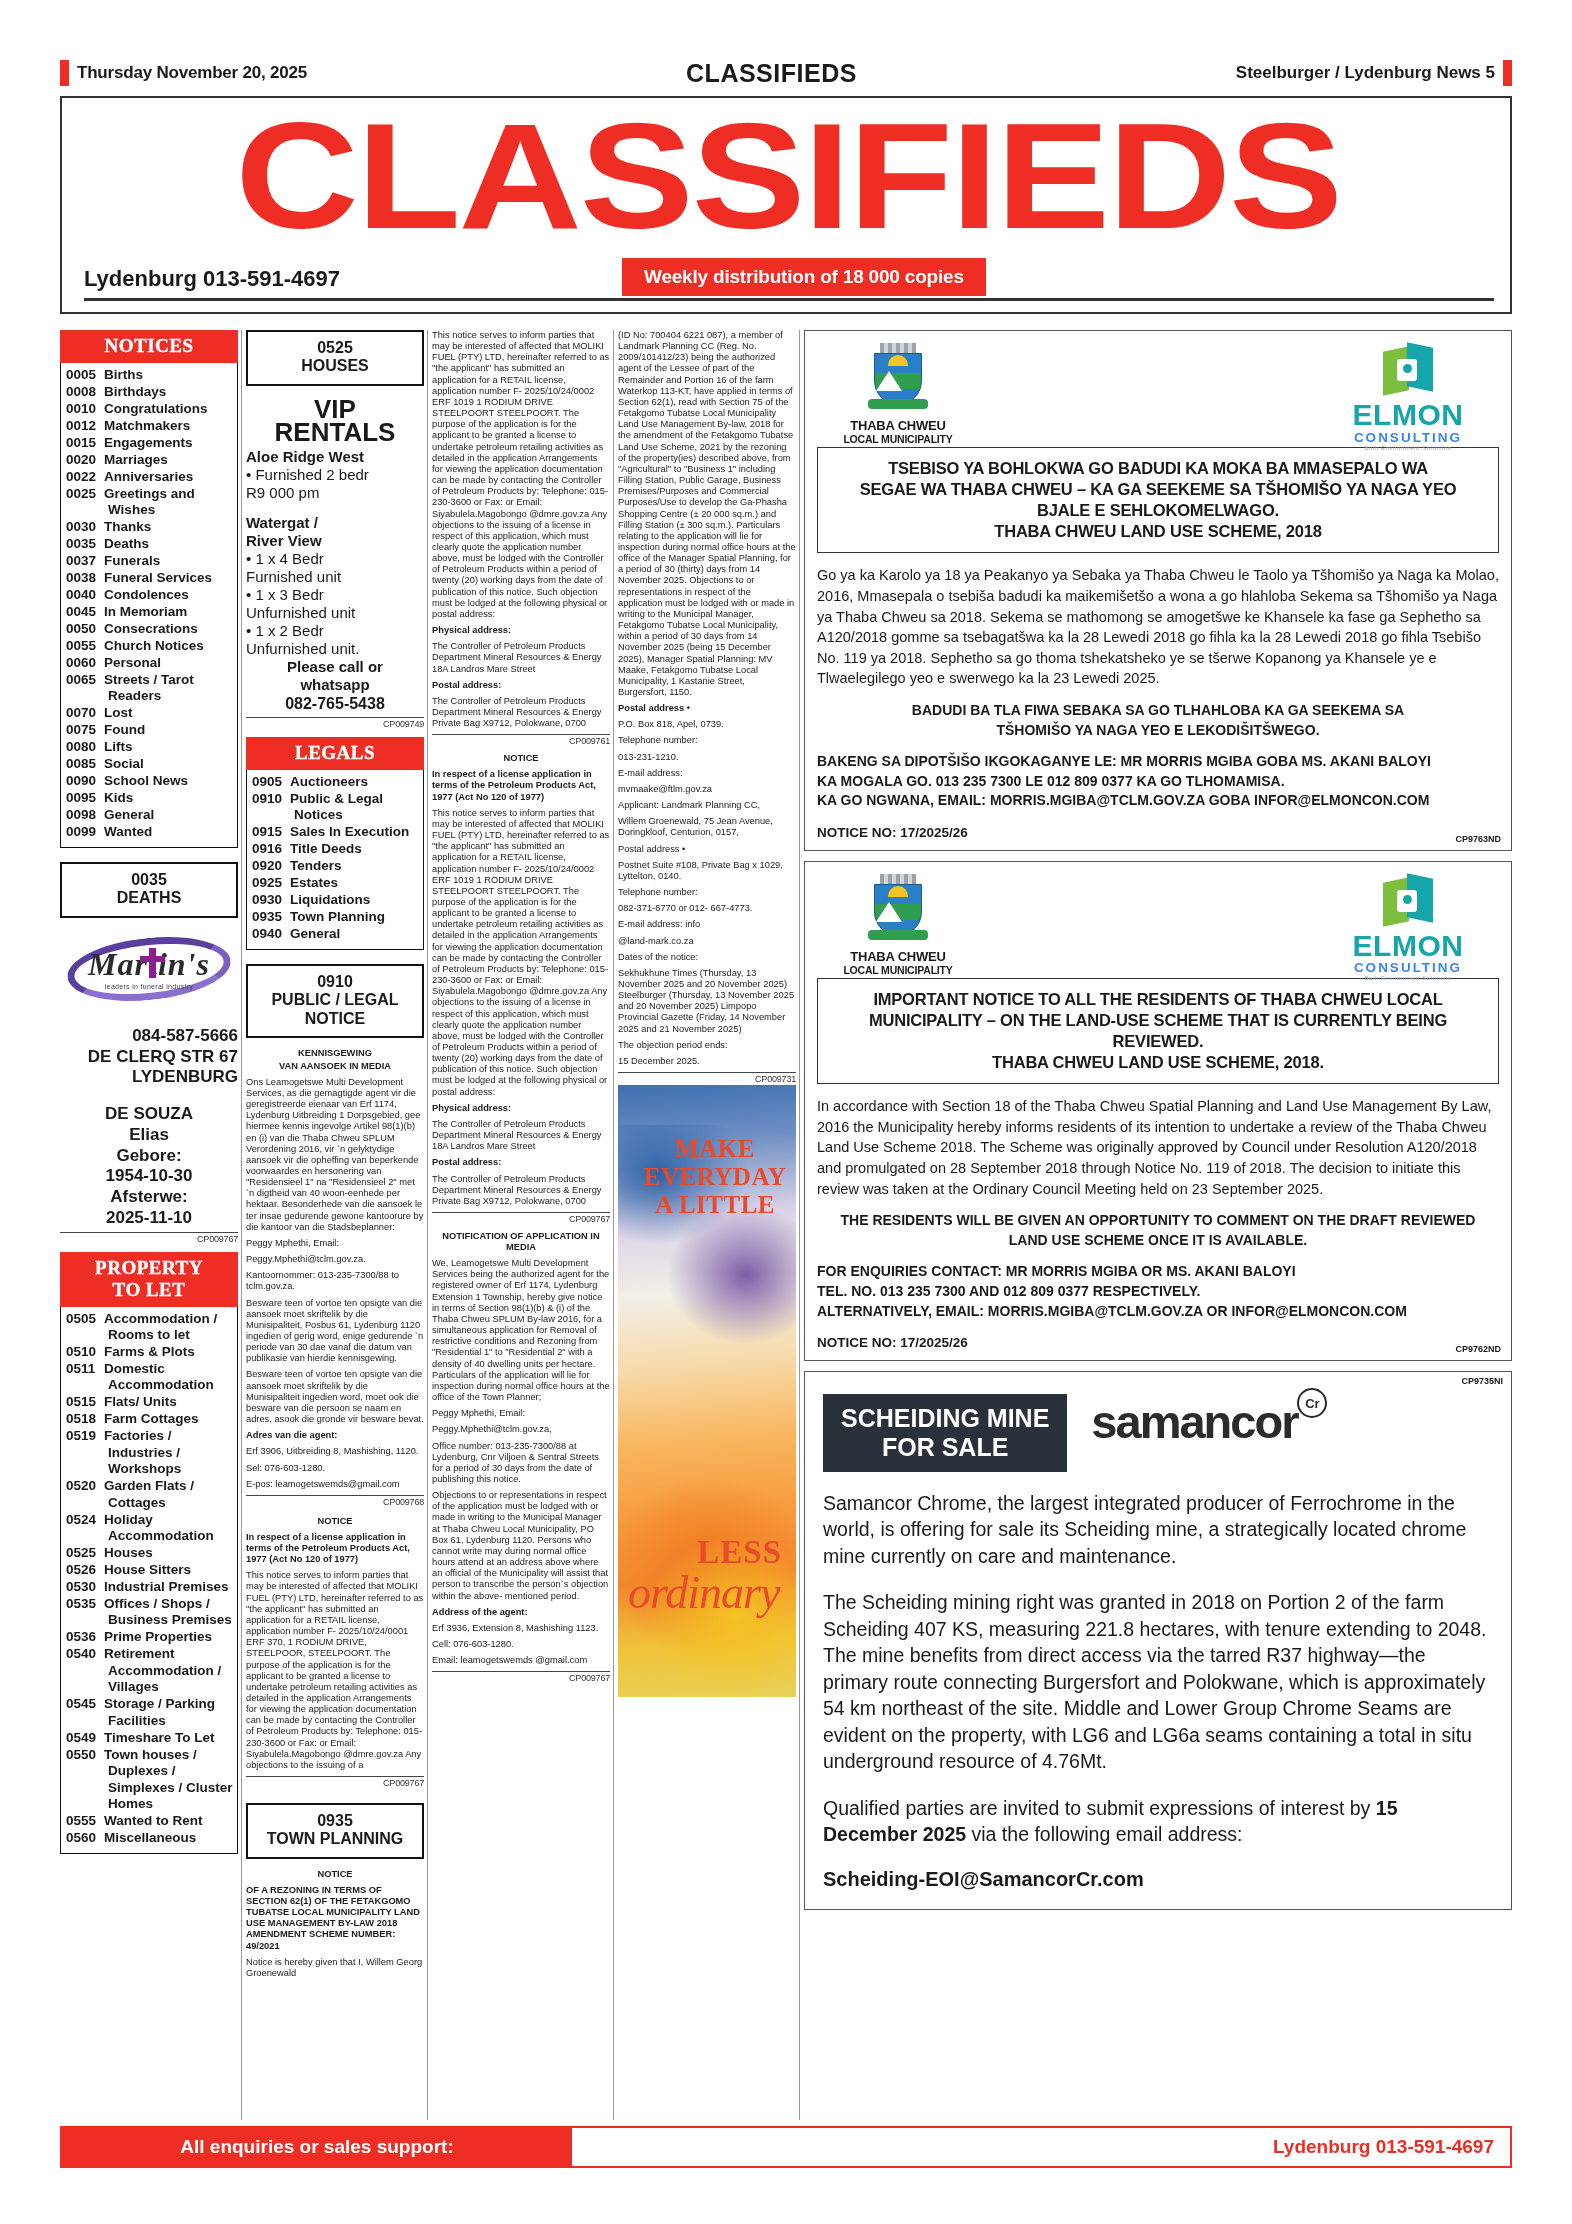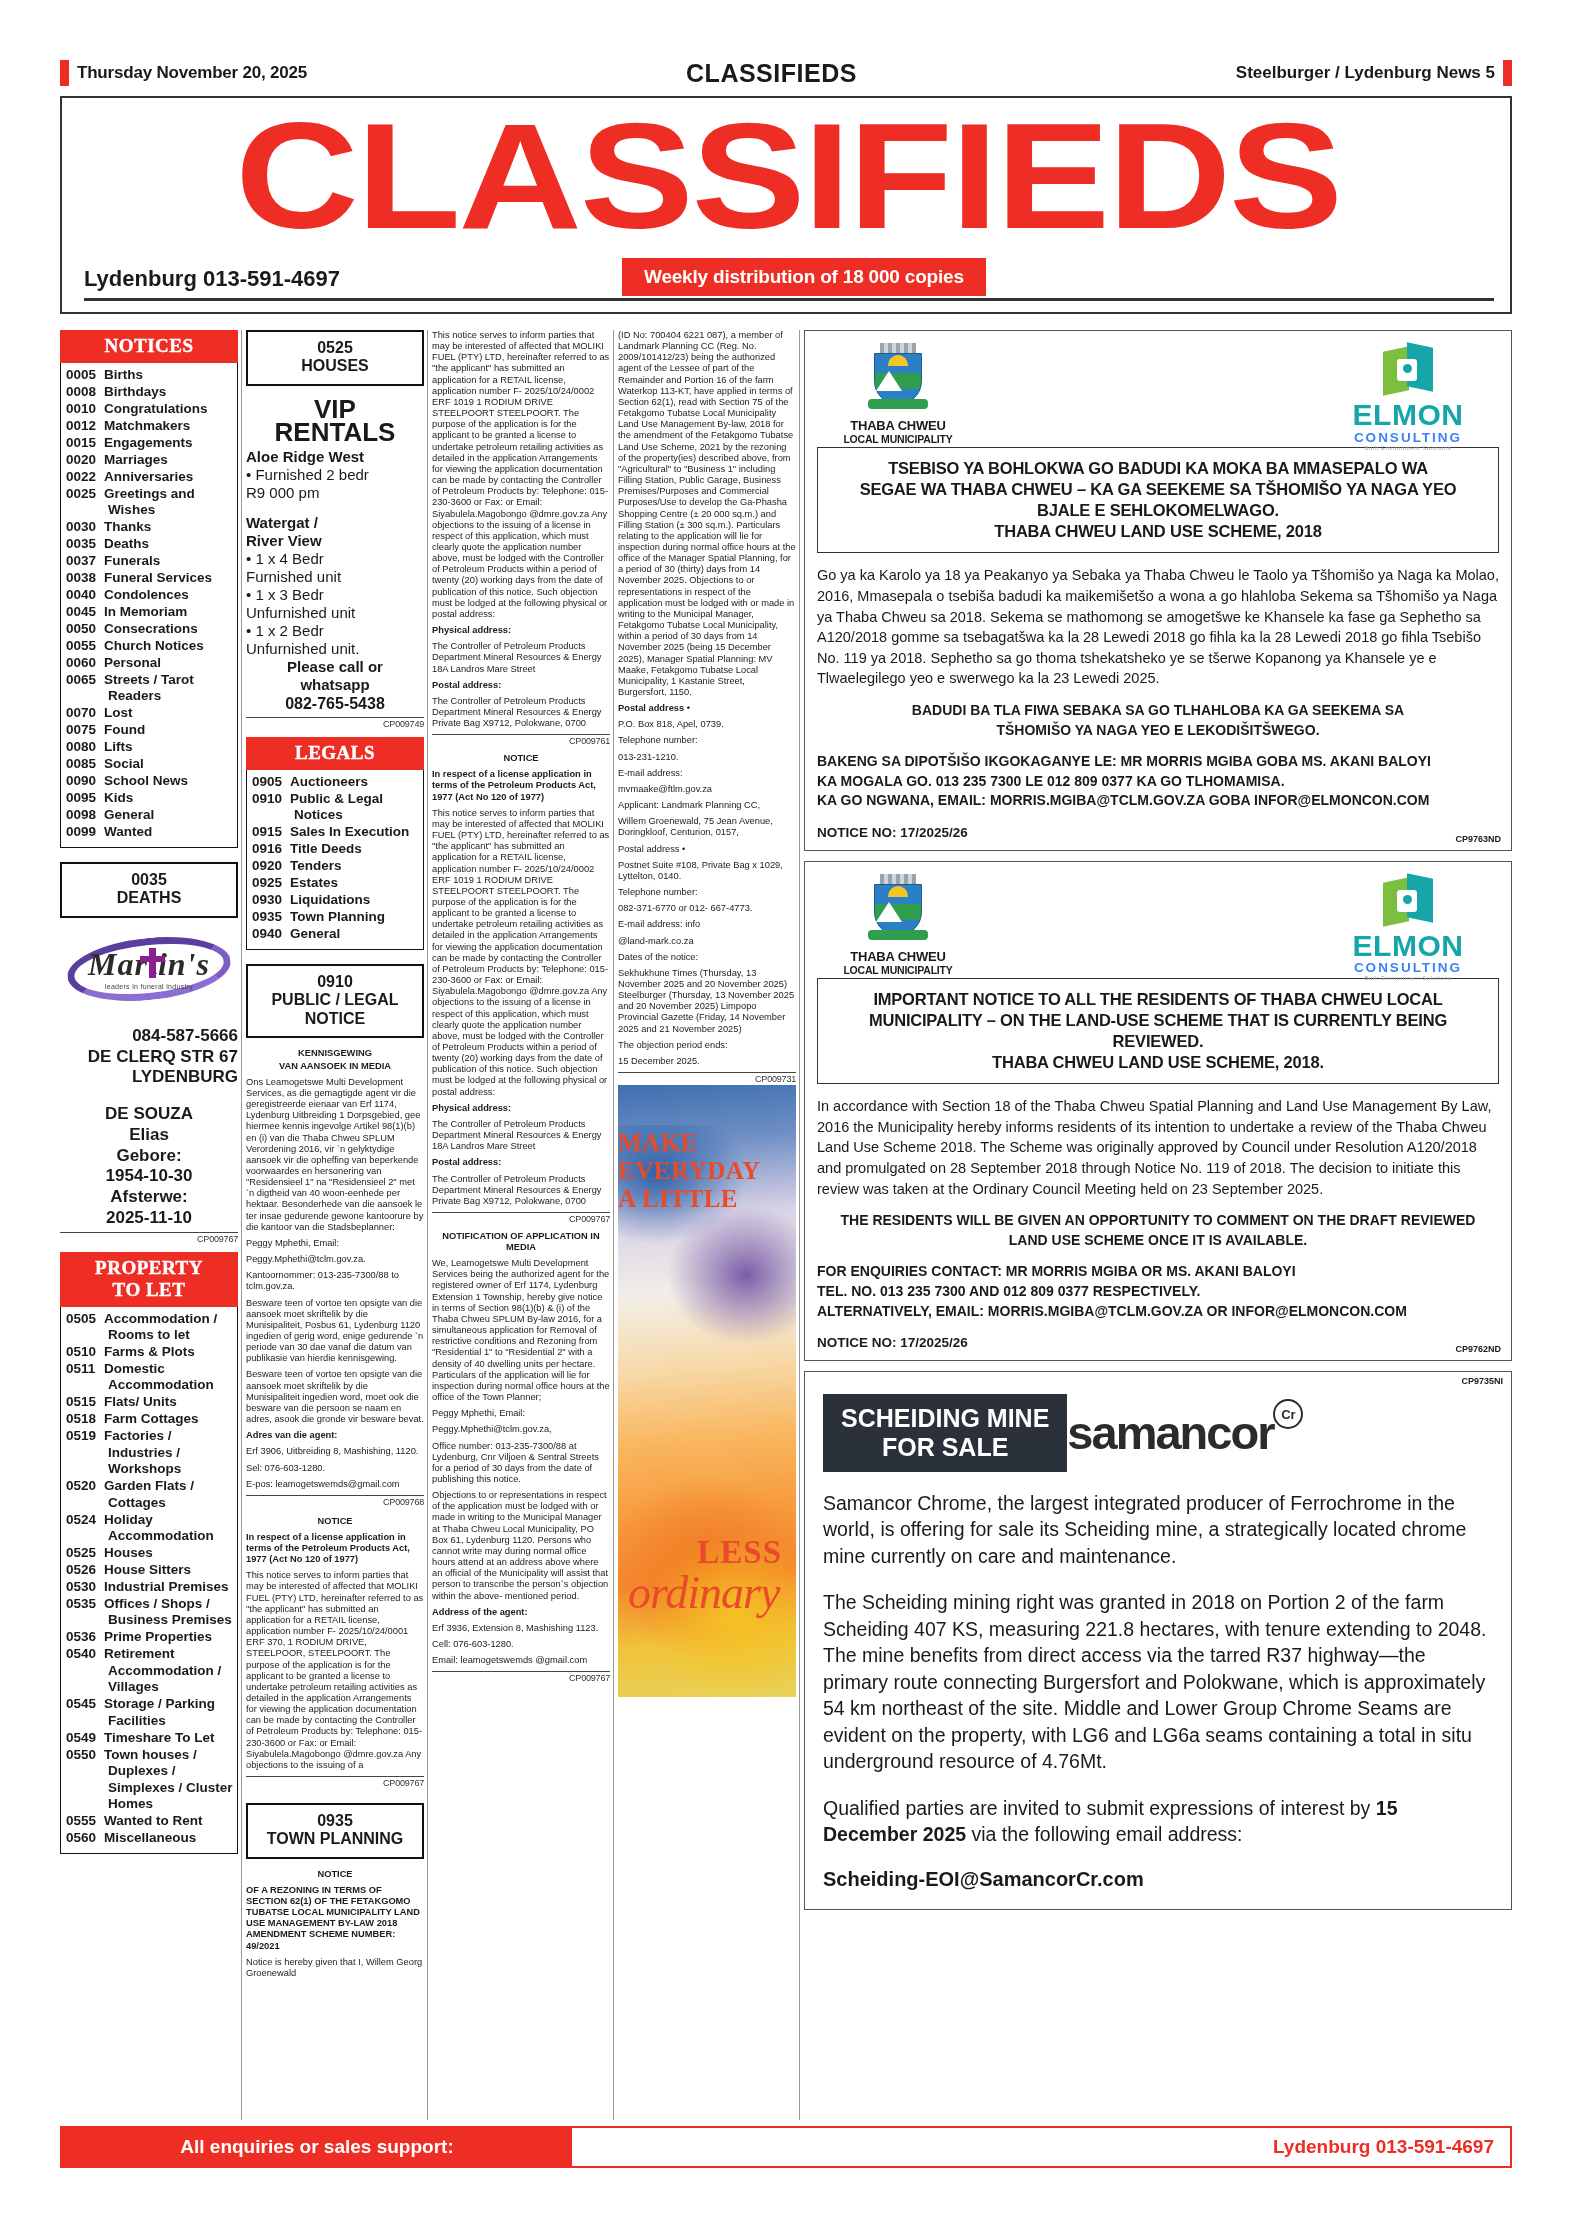--- a/index.html
+++ b/index.html
@@ -129,21 +129,21 @@
   .title-box div { font-size:16.5px; font-weight:bold; line-height:1.28; letter-spacing:-0.2px; }
 
   .rbody { font-size:14.5px; line-height:1.42; margin-bottom:10px; }
   .rbold-ctr { font-size:14px; font-weight:bold; text-align:center; line-height:1.4; margin:12px 0; }
   .rbold-left { font-size:14px; font-weight:bold; text-align:left; line-height:1.4; margin:10px 0 4px; }
   .notice-no { font-size:13.5px; font-weight:bold; margin-top:14px; }
   .cp-right { position:absolute; right:10px; bottom:6px; font-size:9px; font-weight:bold; }
   .cp-topright { position:absolute; right:8px; top:4px; font-size:9px; font-weight:bold; }
 
   
-  .sam-head { display:flex; align-items:center; margin:8px 0 18px; }
+  .sam-head { display:flex; gap:24px; margin:8px 0 18px; }
   .sam-badge { background:#2b313a; color:#fff; font-size:25px; font-weight:bold;
                padding:10px 18px; line-height:1.15; text-align:center; }
   .sam-logo { font-size:47px; font-weight:bold; color:#2b2b2b; letter-spacing:-2px; position:relative; }
   .sam-cr { position:absolute; right:-30px; top:-6px; width:30px; height:30px; border:2px solid #2b2b2b;
             border-radius:50%; font-size:13px; line-height:27px; text-align:center; letter-spacing:0; }
   .sam-p { font-size:19.5px; line-height:1.36; margin:0 0 20px; }
   .sam-email { font-size:20px; font-weight:bold; }
 
   
   .colorad { position:relative; width:178px; height:612px; overflow:hidden;
@@ -151,21 +151,21 @@
                        #f2efe8 34%, #f7d9a8 46%, #f9b65e 58%, #f79a3c 70%,
                        #f4892e 80%, #f0c33a 90%, #e8d25a 100%); }
   .colorad .splash1 { position:absolute; left:-20px; top:40px; width:150px; height:120px;
                       background:radial-gradient(ellipse at 40% 40%, #2f63a8 0%, rgba(47,99,168,0) 70%); }
   .colorad .splash2 { position:absolute; right:-30px; top:120px; width:160px; height:140px;
                       background:radial-gradient(ellipse at 50% 50%, #7b5ea8 0%, rgba(123,94,168,0) 70%); }
   .colorad .splash3 { position:absolute; left:-10px; bottom:40px; width:200px; height:180px;
                       background:radial-gradient(ellipse at 50% 50%, #f07a22 0%, rgba(240,122,34,0) 72%); }
   .colorad .splash4 { position:absolute; right:-30px; bottom:0px; width:180px; height:160px;
                       background:radial-gradient(ellipse at 50% 50%, #f5c324 0%, rgba(245,195,36,0) 72%); }
-  .ca-t1 { position:absolute; left:0; top:44px; width:194px; text-align:left;
+  .ca-t1 { position:absolute; left:0; top:50px; width:194px; text-align:center;
            font-family:"Liberation Serif", serif; font-weight:bold; font-size:25px;
            color:#e84a2a; line-height:1.12; letter-spacing:0.5px; }
   .ca-less { position:absolute; right:14px; bottom:126px;
              font-family:"Liberation Serif", serif; font-weight:bold; font-size:33px;
              color:#e84a2a; letter-spacing:1px; }
   .ca-ord { position:absolute; left:10px; bottom:78px;
             font-family:"Liberation Serif", serif; font-style:italic; font-size:46px;
             color:#e84a2a; letter-spacing:-1px; }
 
   

